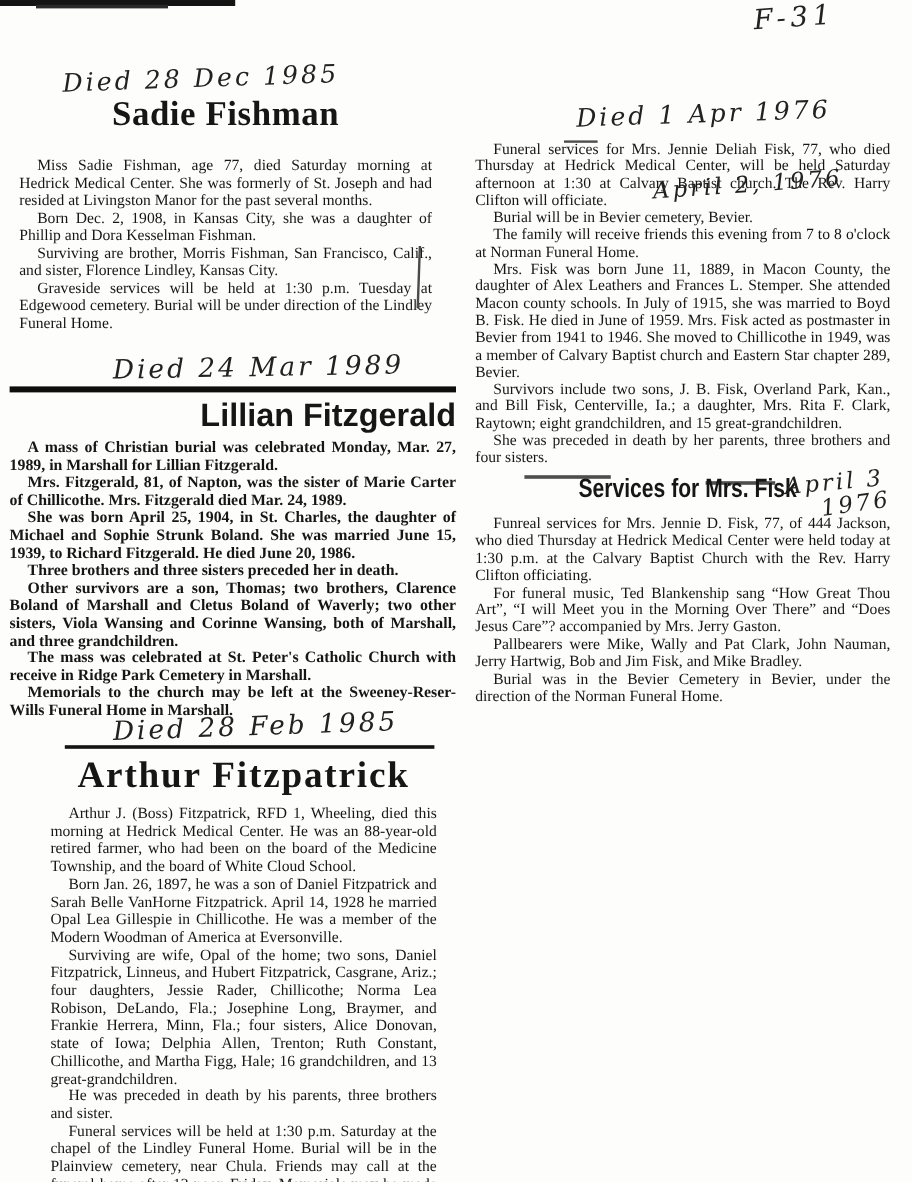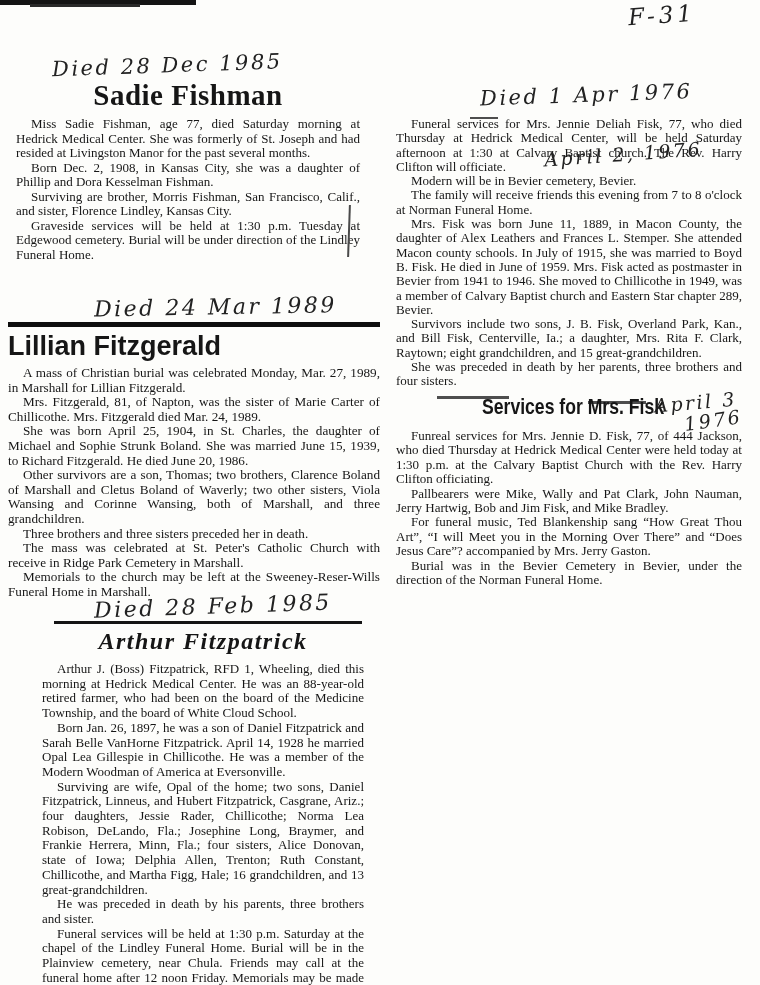--- a/index.html
+++ b/index.html
@@ -32,38 +32,38 @@
 
   .clip { position:absolute; }
 
   
   #clip-fishman { left:16px; top:52px; width:344px; }
   #clip-fishman .annot { margin-left:36px; font-size:21px; transform:rotate(-2deg); }
   #clip-fishman h1 {
     margin:3px 0 0 0; text-align:center;
     font-family:"Liberation Serif", serif; font-weight:bold; font-size:29px; letter-spacing:0.5px;
   }
-  #clip-fishman .newsbody { margin-top:5px; font-size:13px; line-height:14.5px; }
+  #clip-fishman .newsbody { margin-top:19px; font-size:13px; line-height:14.5px; }
 
   
   #clip-fitzgerald { left:8px; top:294px; width:372px; }
   #clip-fitzgerald .annot { margin-left:86px; font-size:22px; transform:rotate(-1deg); }
   #clip-fitzgerald h1 {
-    margin:4px 0 0 0; text-align:left;
+    margin:4px 0 0 0; text-align:right;
     font-family:"Liberation Sans", sans-serif; font-weight:bold; font-size:27px;
   }
-  #clip-fitzgerald .newsbody { margin-top:4px; font-size:13.2px; line-height:14.6px; }
+  #clip-fitzgerald .newsbody { margin-top:4px; font-size:13.2px; line-height:14.6px;font-weight:bold; }
 
   
   #clip-fitzpatrick { left:42px; top:593px; width:322px; }
   #clip-fitzpatrick .annot { margin-left:52px; font-size:22px; transform:rotate(-2deg); }
   #clip-fitzpatrick .mid-rule { margin:3px 0 0 12px; width:308px; }
   #clip-fitzpatrick h1 {
     margin:4px 0 0 0; text-align:center;
-    font-family:"Liberation Serif", serif; font-weight:bold; font-size:24px; letter-spacing:1.5px;font-style:italic;
+    font-family:"Liberation Serif", serif; font-weight:bold; font-size:31px; letter-spacing:1.5px;
   }
   #clip-fitzpatrick .newsbody { margin-top:7px; font-size:13px; line-height:14.7px; }
 
   
   #clip-fisk { left:396px; top:82px; width:346px; }
   #clip-fisk .annot { margin-left:84px; font-size:21px; transform:rotate(-2deg); }
   .head-center { text-align:center; }
   #clip-fisk h1 {
     display:inline-block; margin:4px 0 0 0; white-space:nowrap;
     font-family:"Liberation Sans", sans-serif; font-weight:bold; font-size:30px;
@@ -114,22 +114,22 @@
   <div class="vrule" style="left:348px; top:205px; height:52px;"></div>
 
   <section class="clip" id="clip-fitzgerald">
     <div class="annot hand">Died 24 Mar 1989</div>
     <div class="thick-rule"></div>
     <h1>Lillian Fitzgerald</h1>
     <div class="newsbody">
       <p>A mass of Christian burial was celebrated Monday, Mar. 27, 1989, in Marshall for Lillian Fitzgerald.</p>
       <p>Mrs. Fitzgerald, 81, of Napton, was the sister of Marie Carter of Chillicothe. Mrs. Fitzgerald died Mar. 24, 1989.</p>
       <p>She was born April 25, 1904, in St. Charles, the daughter of Michael and Sophie Strunk Boland. She was married June 15, 1939, to Richard Fitzgerald. He died June 20, 1986.</p>
+      <p>Three brothers and three sisters preceded her in death.</p>
       <p>Other survivors are a son, Thomas; two brothers, Clarence Boland of Marshall and Cletus Boland of Waverly; two other sisters, Viola Wansing and Corinne Wansing, both of Marshall, and three grandchildren.</p>
-      <p>Three brothers and three sisters preceded her in death.</p>
       <p>The mass was celebrated at St. Peter's Catholic Church with receive in Ridge Park Cemetery in Marshall.</p>
       <p>Memorials to the church may be left at the Sweeney-Reser-Wills Funeral Home in Marshall.</p>
     </div>
   </section>
 
   <section class="clip" id="clip-fitzpatrick">
     <div class="annot hand">Died 28 Feb 1985</div>
     <div class="mid-rule"></div>
     <h1>Arthur Fitzpatrick</h1>
     <div class="newsbody">
@@ -139,36 +139,36 @@
       <p>He was preceded in death by his parents, three brothers and sister.</p>
       <p>Funeral services will be held at 1:30 p.m. Saturday at the chapel of the Lindley Funeral Home. Burial will be in the Plainview cemetery, near Chula. Friends may call at the funeral home after 12 noon Friday. Memorials may be made to the Heart Fund.</p>
     </div>
   </section>
 
   <section class="clip" id="clip-fisk">
     <div class="annot hand">Died 1 Apr 1976</div>
     <div class="title-annot hand">April 2, 1976</div>
     <div class="newsbody">
       <p>Funeral services for Mrs. Jennie Deliah Fisk, 77, who died Thursday at Hedrick Medical Center, will be held Saturday afternoon at 1:30 at Calvary Baptist church. The Rev. Harry Clifton will officiate.</p>
-      <p>Modern will be in Bevier cemetery, Bevier.</p>
+      <p>Burial will be in Bevier cemetery, Bevier.</p>
       <p>The family will receive friends this evening from 7 to 8 o'clock at Norman Funeral Home.</p>
       <p>Mrs. Fisk was born June 11, 1889, in Macon County, the daughter of Alex Leathers and Frances L. Stemper. She attended Macon county schools. In July of 1915, she was married to Boyd B. Fisk. He died in June of 1959. Mrs. Fisk acted as postmaster in Bevier from 1941 to 1946. She moved to Chillicothe in 1949, was a member of Calvary Baptist church and Eastern Star chapter 289, Bevier.</p>
       <p>Survivors include two sons, J. B. Fisk, Overland Park, Kan., and Bill Fisk, Centerville, Ia.; a daughter, Mrs. Rita F. Clark, Raytown; eight grandchildren, and 15 great-grandchildren.</p>
       <p>She was preceded in death by her parents, three brothers and four sisters.</p>
     </div>
   </section>
   <div class="hdash" style="left:470px; top:117px; width:28px; height:2px;"></div>
   <div class="hdash" style="left:437px; top:396px; width:72px; height:3px;"></div>
   <div class="hdash" style="left:588px; top:401px; width:58px; height:3px;"></div>
 
   <section class="clip" id="clip-fisk-services">
     <h2>Services for Mrs. Fisk</h2>
     <div class="svc-annot1 hand">April 3</div>
     <div class="svc-annot2 hand">1976</div>
     <div class="newsbody">
       <p>Funreal services for Mrs. Jennie D. Fisk, 77, of 444 Jackson, who died Thursday at Hedrick Medical Center were held today at 1:30 p.m. at the Calvary Baptist Church with the Rev. Harry Clifton officiating.</p>
+      <p>For funeral music, Ted Blankenship sang “How Great Thou Art”, “I will Meet you in the Morning Over There” and “Does Jesus Care”? accompanied by Mrs. Jerry Gaston.</p>
       <p>Pallbearers were Mike, Wally and Pat Clark, John Nauman, Jerry Hartwig, Bob and Jim Fisk, and Mike Bradley.</p>
-      <p>For funeral music, Ted Blankenship sang “How Great Thou Art”, “I will Meet you in the Morning Over There” and “Does Jesus Care”? accompanied by Mrs. Jerry Gaston.</p>
       <p>Burial was in the Bevier Cemetery in Bevier, under the direction of the Norman Funeral Home.</p>
     </div>
   </section>
 
 </div>
 
 </body></html>

